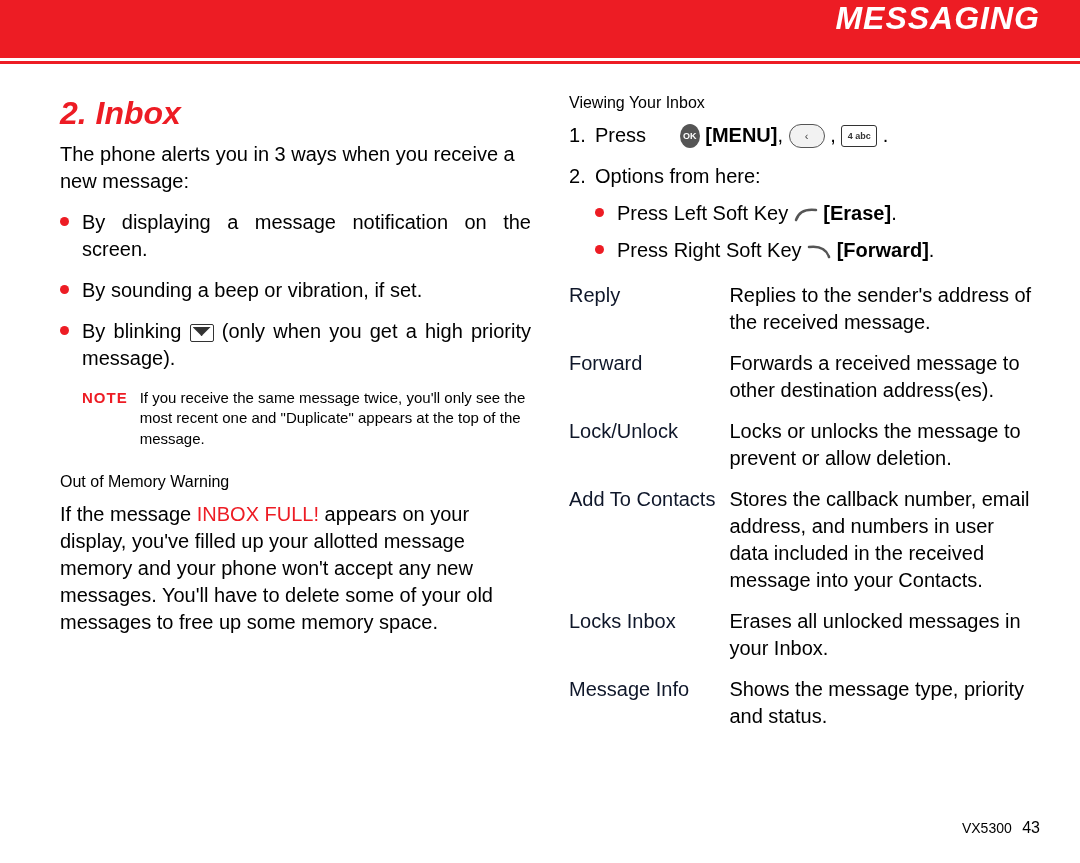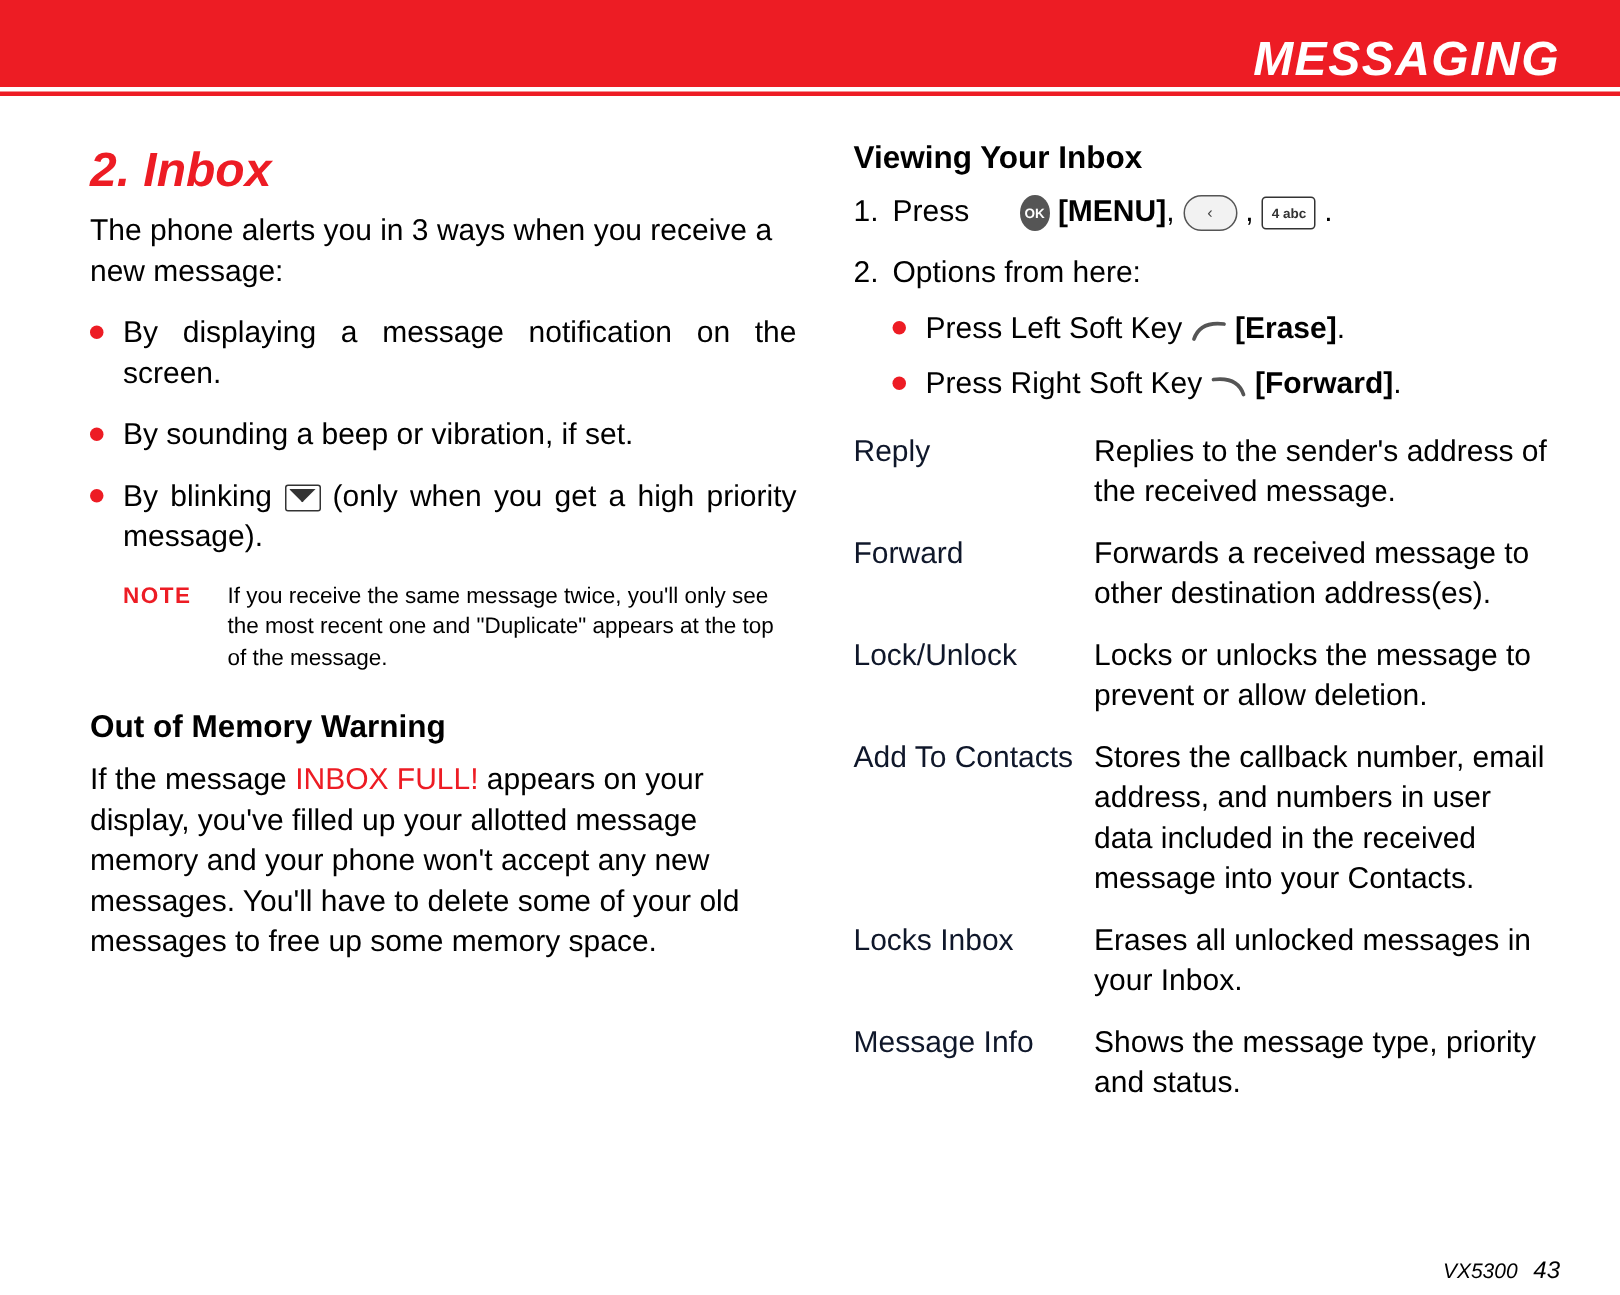--- a/index.html
+++ b/index.html
@@ -10,21 +10,21 @@
     font-size:20px;
     color:#000;
     background:#fff;
     position:relative;
     box-sizing:border-box;
   }
   .banner{
     background:#ed1c24;
     height:58px;
     display:flex;
-    align-items:flex-end;
+    align-items:flex-start;
     justify-content:flex-end;
     padding:0 40px;
   }
   .banner-title{
     color:#fff;
     font-size:32px;
     font-weight:bold;
     font-style:italic;
     letter-spacing:1px;
   }
@@ -43,22 +43,22 @@
     line-height:1.35;
   }
   h2.section{
     color:#ed1c24;
     font-style:italic;
     font-weight:bold;
     font-size:32px;
     margin:10px 0 6px 0;
   }
   h3.sub{
-    font-weight:bold;
-    font-size:21px;
+    font-weight:normal;
+    font-size:16px;
     margin:22px 0 8px 0;
   }
   p{margin:6px 0 14px 0;}
   ul.bullets{list-style:none;padding:0;margin:0;}
   ul.bullets>li{
     position:relative;
     padding-left:22px;
     margin:10px 0 14px 0;
     text-align:justify;
   }
@@ -66,21 +66,21 @@
     content:"";
     position:absolute;
     left:0;
     top:8px;
     width:9px;height:9px;
     border-radius:50%;
     background:#ed1c24;
   }
   .note-block{
     display:flex;
-    gap:24px;
+    gap:12px;
     font-size:15px;
     margin:16px 0 10px 22px;
     line-height:1.35;
   }
   .note-label{
     color:#ed1c24;
     font-weight:bold;
     text-transform:uppercase;
     letter-spacing:1px;
     white-space:nowrap;
@@ -104,24 +104,23 @@
   }
   ul.inner-b>li::before{
     content:"";position:absolute;left:0;top:8px;
     width:9px;height:9px;border-radius:50%;background:#ed1c24;
   }
   .options-table{width:100%;border-collapse:collapse;margin-top:4px;}
   .options-table td{vertical-align:top;padding:4px 6px 10px 0;}
   .options-table td.term{color:#0f172a;white-space:nowrap;padding-right:14px;}
   .footer{
     position:absolute;
-    bottom:6px;
+    bottom:26px;
     right:40px;
     font-size:16px;
-    font-style:italic;
   }
   .footer .model{font-size:14px;margin-right:6px;}
   
   .ico{
     display:inline-flex;align-items:center;justify-content:center;
     vertical-align:middle;position:relative;
   }
   .ok{
     width:20px;height:24px;border-radius:50%;background:#555;
     color:#fff;font-size:9px;font-weight:bold;margin-left:28px;

